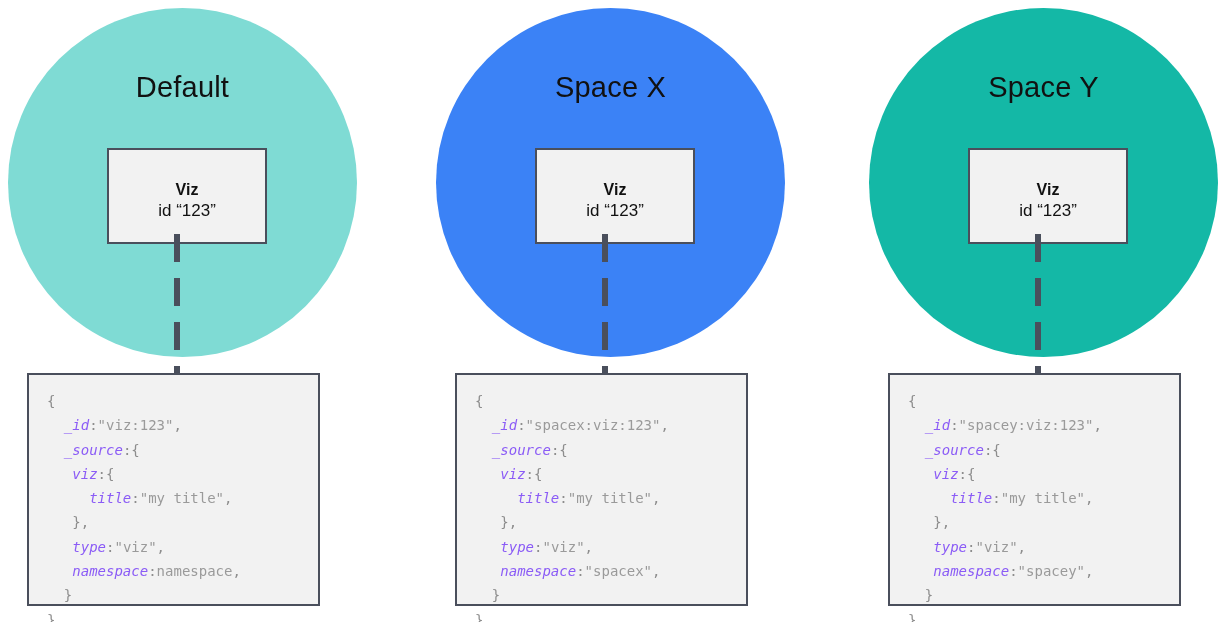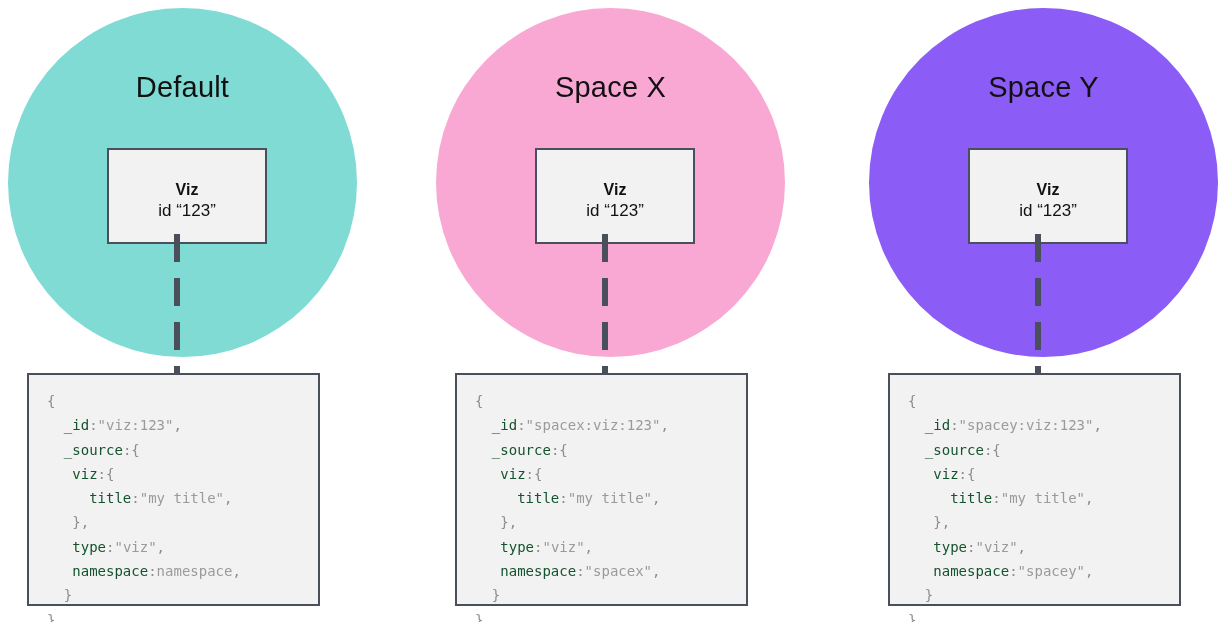--- a/index.html
+++ b/index.html
@@ -116,21 +116,22 @@
     position: absolute;
     left: 18px;
     top: 14px;
     font-family: "DejaVu Sans Mono", monospace;
     font-size: 14px;
     line-height: 24.3px;
     white-space: pre;
     color: #9a9a9a;
   }
   .json-code .k {
-    color: #14532d;
+    color: #8b5cf6;
+    font-style: italic;
   }
   .json-code .p {
     color: #8d8d8d;
   }
   .json-code .v {
     color: #9a9a9a;
   }
 </style>
 </head>
 <body>
@@ -161,21 +162,21 @@
 <span class="p">     </span><span class="k">title</span><span class="p">:</span><span class="v">"my title"</span><span class="p">,</span>
 <span class="p">   },</span>
 <span class="p">   </span><span class="k">type</span><span class="p">:</span><span class="v">"viz"</span><span class="p">,</span>
 <span class="p">   </span><span class="k">namespace</span><span class="p">:</span><span class="v">namespace</span><span class="p">,</span>
 <span class="p">  }</span>
 <span class="p">}</span></div>
     </div>
   </div>
 
   <div class="column col-2">
-    <div class="circle" style="background: #f9a8d4;">
+    <div class="circle" style="background: #3b82f6;">
       <div class="circle-title">Space X</div>
       <div class="viz-box" style="background: rgb(242, 242, 242); border-color: rgb(74, 79, 92);">
         <div class="viz-inner">
           <div class="viz-title">Viz</div>
           <div class="viz-sub">id “123”</div>
         </div>
       </div>
     </div>
     <div class="connector">
       <span class="dash-0" style="background: rgb(74, 79, 92);"></span>
@@ -191,21 +192,21 @@
 <span class="p">     </span><span class="k">title</span><span class="p">:</span><span class="v">"my title"</span><span class="p">,</span>
 <span class="p">   },</span>
 <span class="p">   </span><span class="k">type</span><span class="p">:</span><span class="v">"viz"</span><span class="p">,</span>
 <span class="p">   </span><span class="k">namespace</span><span class="p">:</span><span class="v">"spacex"</span><span class="p">,</span>
 <span class="p">  }</span>
 <span class="p">}</span></div>
     </div>
   </div>
 
   <div class="column col-3">
-    <div class="circle" style="background: #8b5cf6;">
+    <div class="circle" style="background: #14b8a6;">
       <div class="circle-title">Space Y</div>
       <div class="viz-box" style="background: rgb(242, 242, 242); border-color: rgb(74, 79, 92);">
         <div class="viz-inner">
           <div class="viz-title">Viz</div>
           <div class="viz-sub">id “123”</div>
         </div>
       </div>
     </div>
     <div class="connector">
       <span class="dash-0" style="background: rgb(74, 79, 92);"></span>

